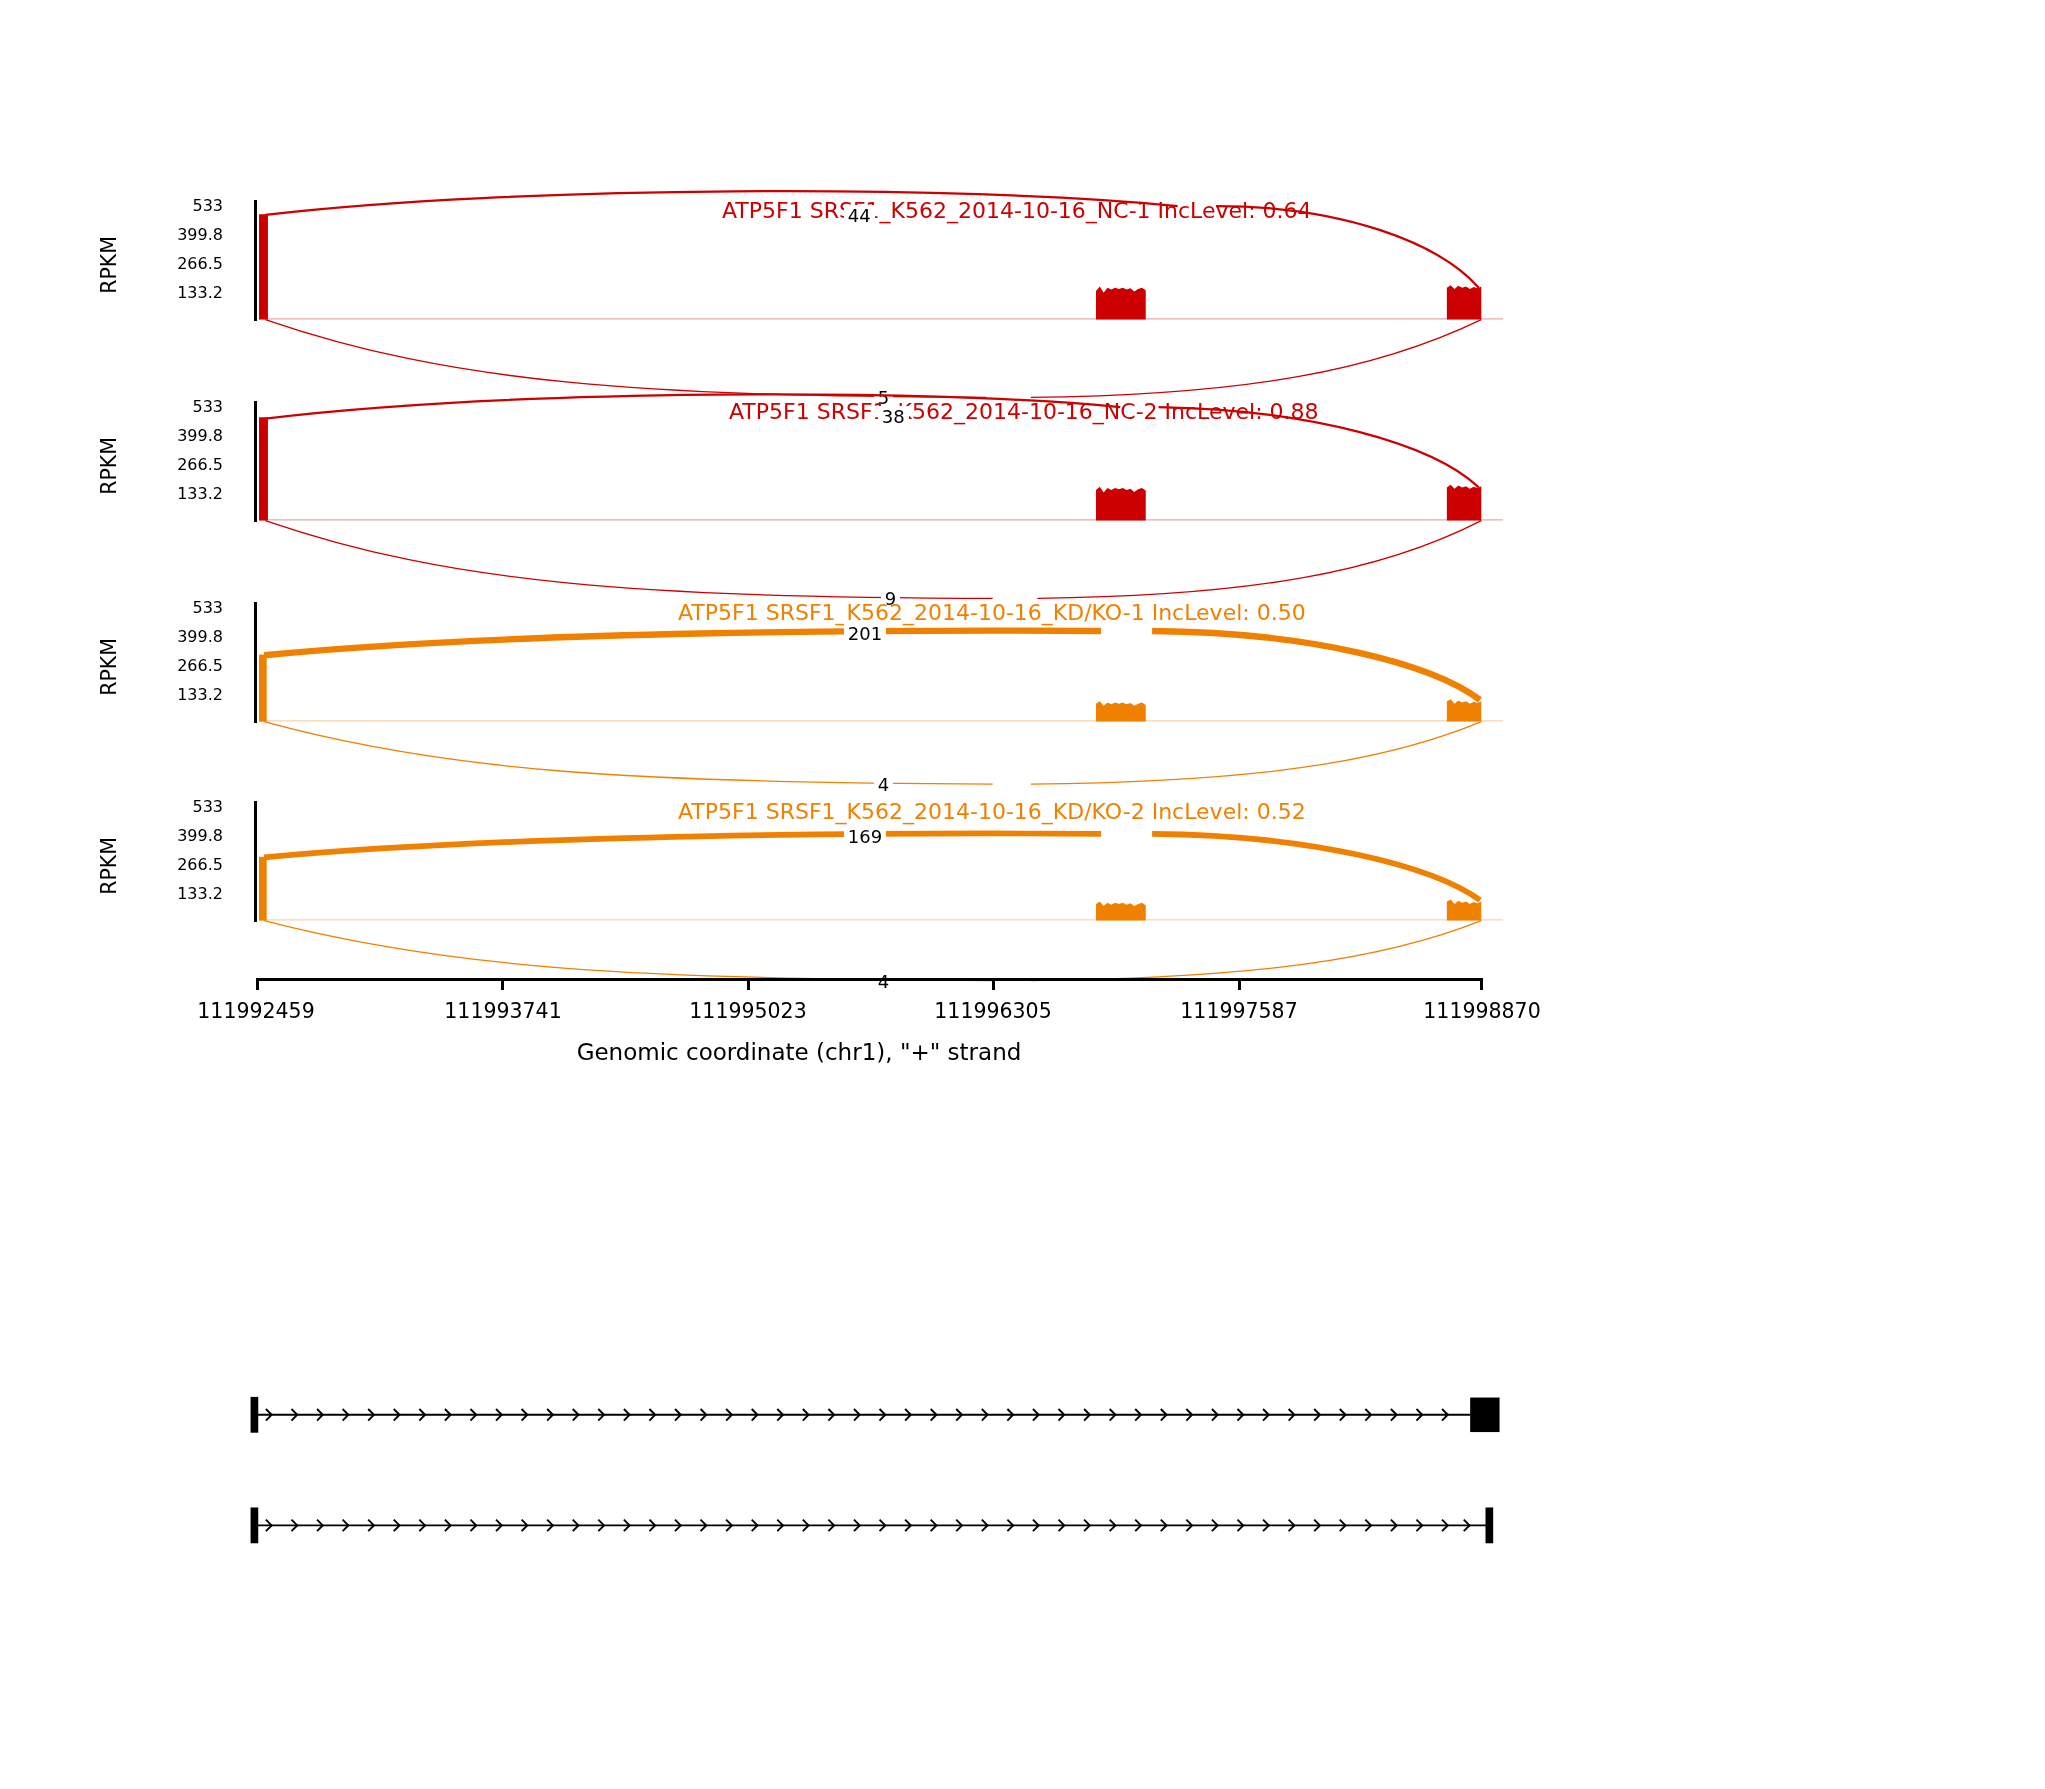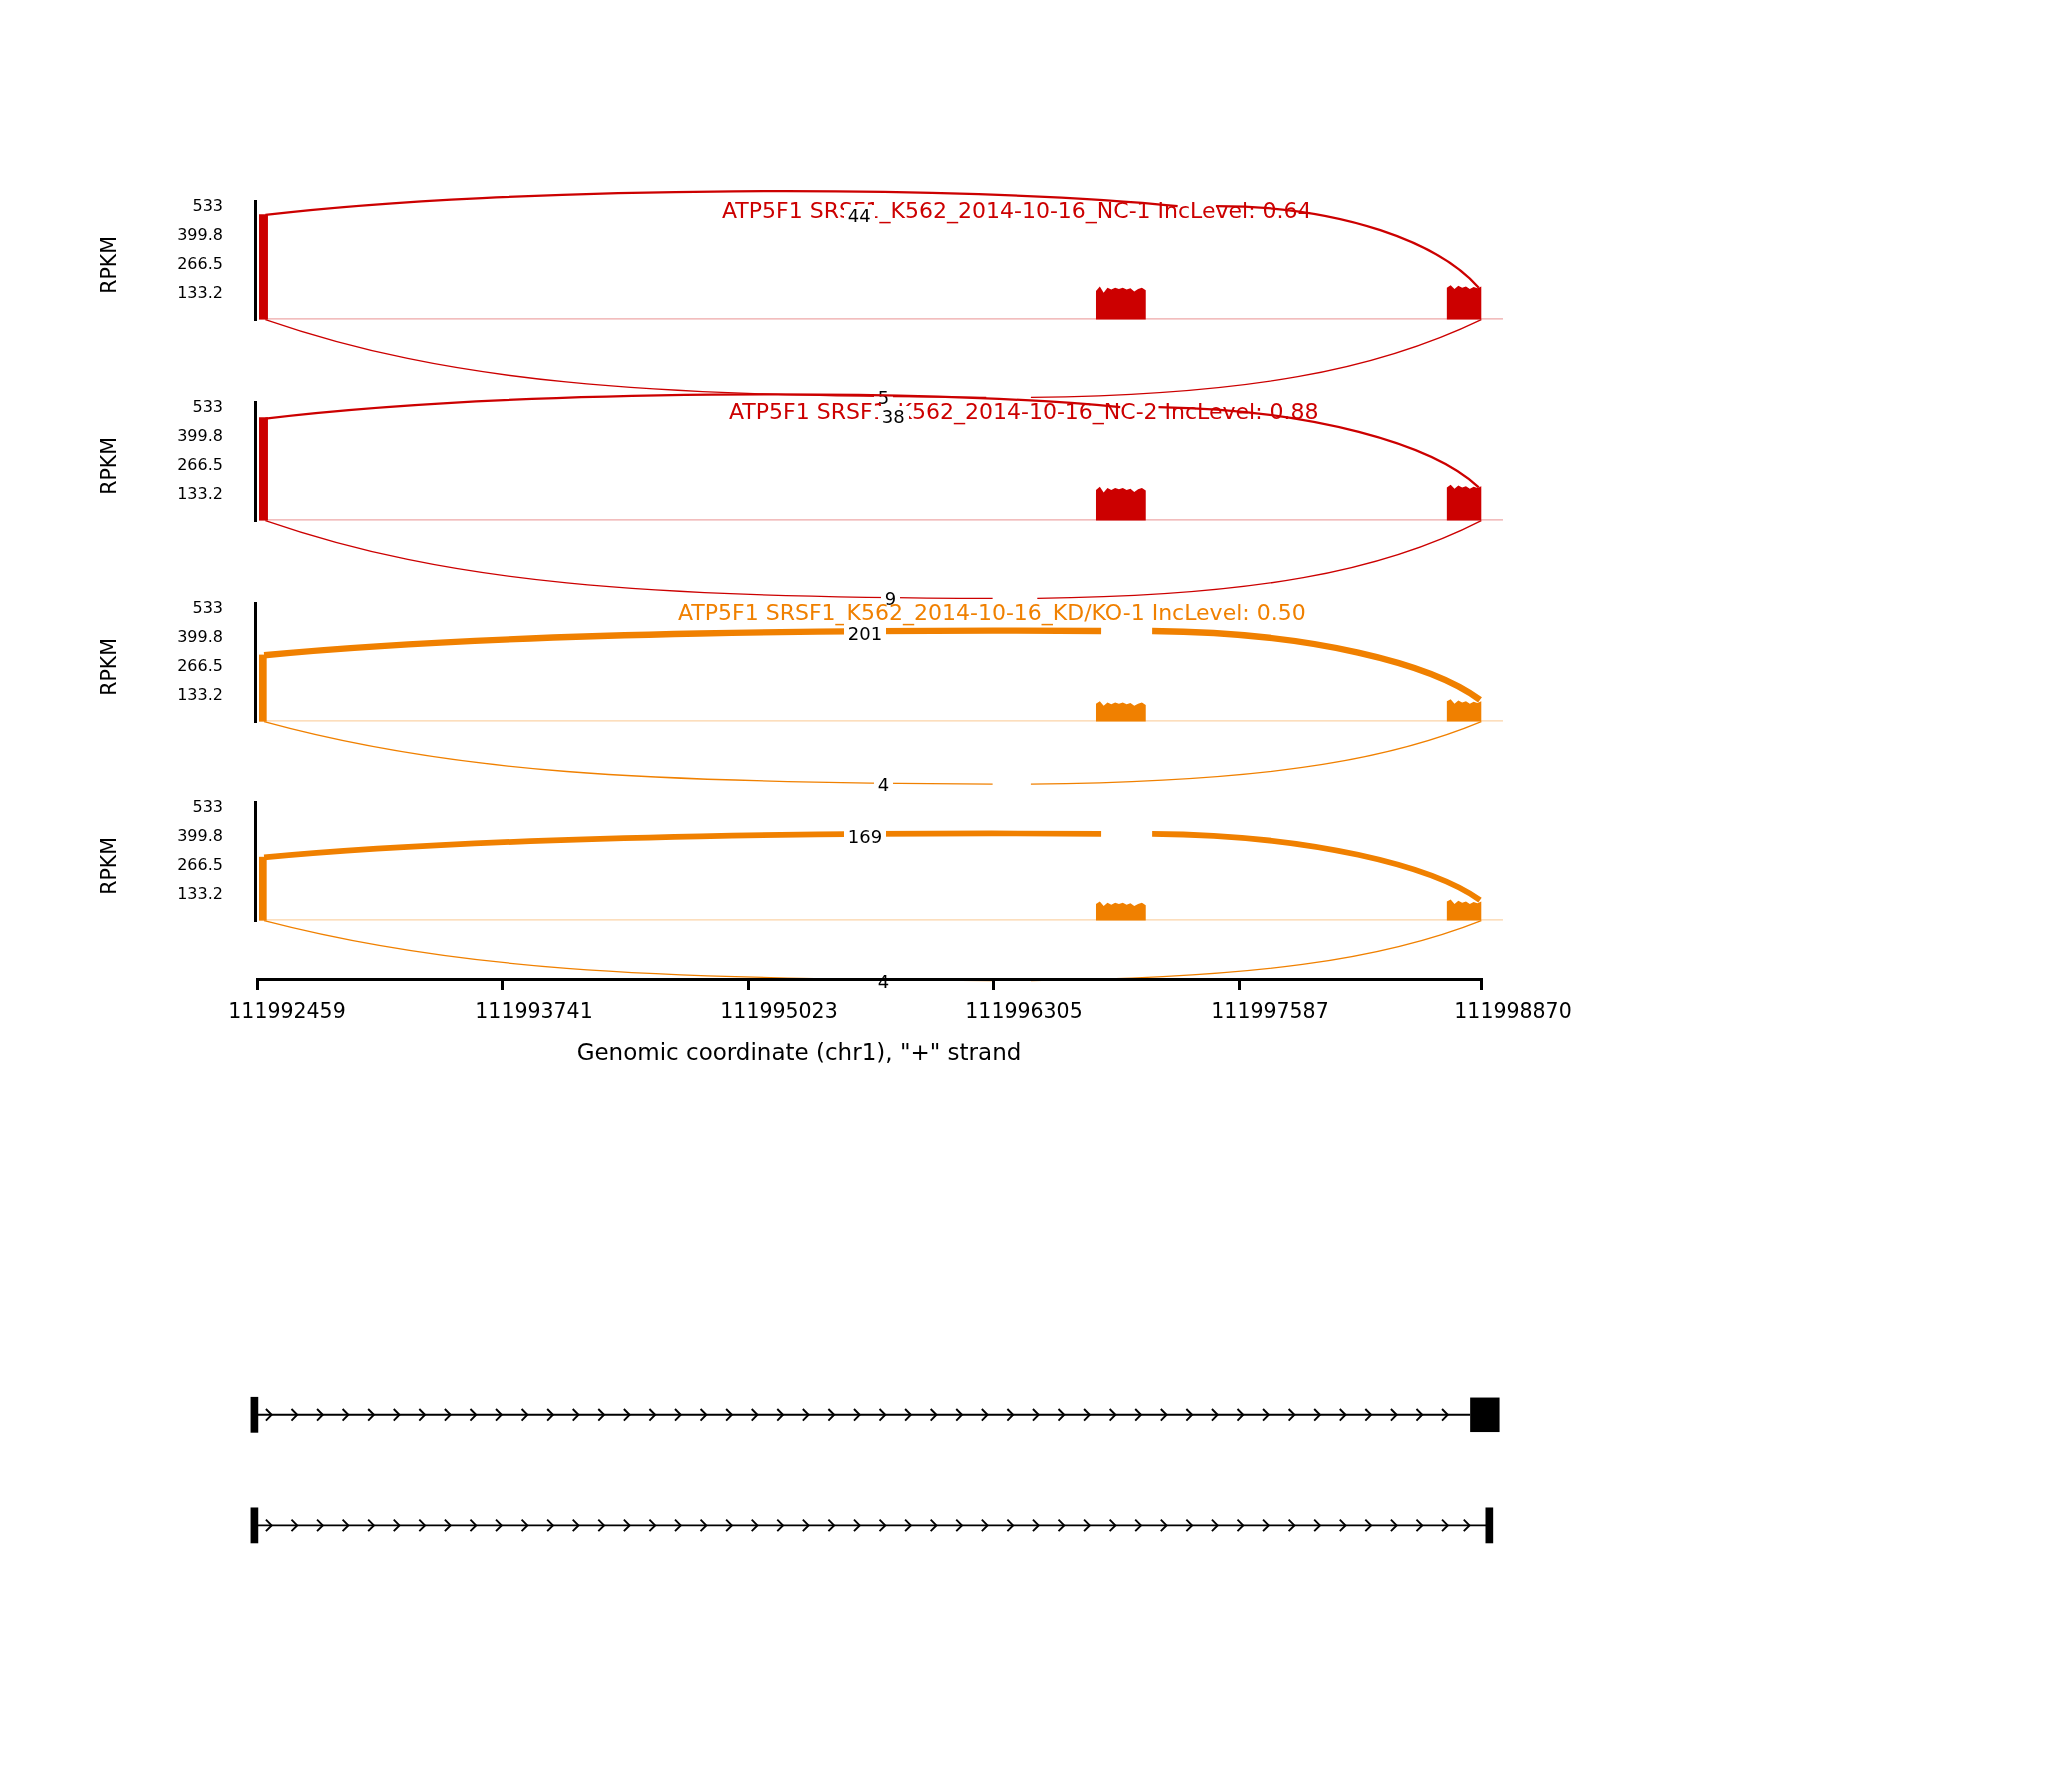--- a/index.html
+++ b/index.html
@@ -71,21 +71,20 @@
     overflow: visible;
   }
   .sample-label {
     position: absolute;
     font-size: 22px;
     white-space: nowrap;
   }
   .xaxis-ticks {
     position: absolute;
     font-size: 20.5px;
-    margin-left: 31px;
   }
   .xtick {
     position: absolute;
     text-align: center;
     white-space: nowrap;
   }
   .xaxis-title {
     position: absolute;
     width: 1598px;
     left: 0;
@@ -197,20 +196,21 @@
     <div class="ylabel" style="top:77px;">
         <span>RPKM</span>
       </div>
     <div class="yticks" style="left:121px;top:0;height:147px;">
       <div class="ytick" style="top:6.4px;">533</div>
       <div class="ytick" style="top:35px;">399.8</div>
       <div class="ytick" style="top:64px;">266.5</div>
       <div class="ytick" style="top:93px;">133.2</div>
     </div>
     <div class="axisline" style="left:254px;top:7.7px;width:3.2px;height:121px;"></div>
+    <div class="sample-label" style="left:678px;top:6.4px;color:#f08000;">ATP5F1 SRSF1_K562_2014-10-16_KD/KO-2 IncLevel: 0.52</div>
     <div class="plotarea" style="left:258px;top:0;width:1246px;height:185px;">
       <svg width="1246" height="185" viewBox="0 0 1950 290">
         <path d="M0,200 L0,100 L12,100 L12,200 Z" fill="#f08000"></path>
         <path d="M0,200 L1950,200 L1950,198 L0,198 Z" fill="#f08000" opacity="0.35"></path>
         <path d="M1312,200 L1312,174 L1318,170 L1324,177 L1330,172 L1336,175 L1342,172 L1348,174 L1354,172 L1360,175 L1366,173 L1372,177 L1378,174 L1384,172 L1390,176 L1390,200 Z" fill="#f08000"></path>
         <path d="M1862,200 L1862,170 L1868,167 L1874,174 L1880,169 L1886,172 L1892,170 L1898,174 L1904,171 L1910,173 L1916,170 L1916,200 Z" fill="#f08000"></path>
         <path d="M8,101 C400,64 1000,62 1320,64" stroke="#f08000" stroke-width="9" fill="none"></path>
         <path d="M1400,64 C1650,66 1840,115 1914,168" stroke="#f08000" stroke-width="9" fill="none"></path>
         <path d="M8,200 C300,276 600,292 1150,294" stroke="#f08000" stroke-width="2" fill="none"></path>
         <path d="M1210,294 C1560,290 1760,262 1916,200" stroke="#f08000" stroke-width="2" fill="none"></path>

